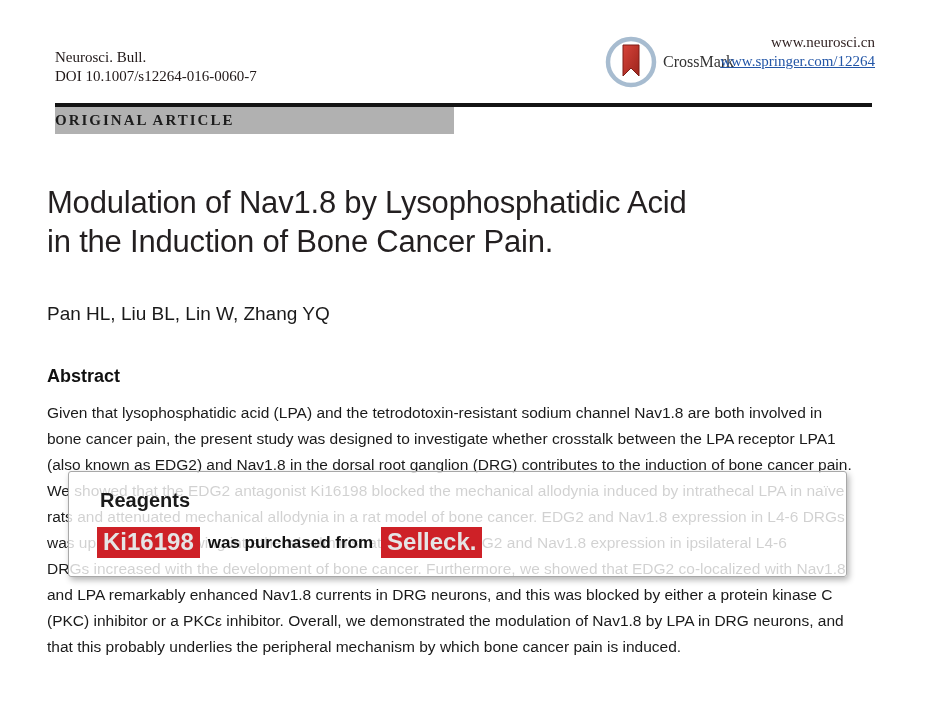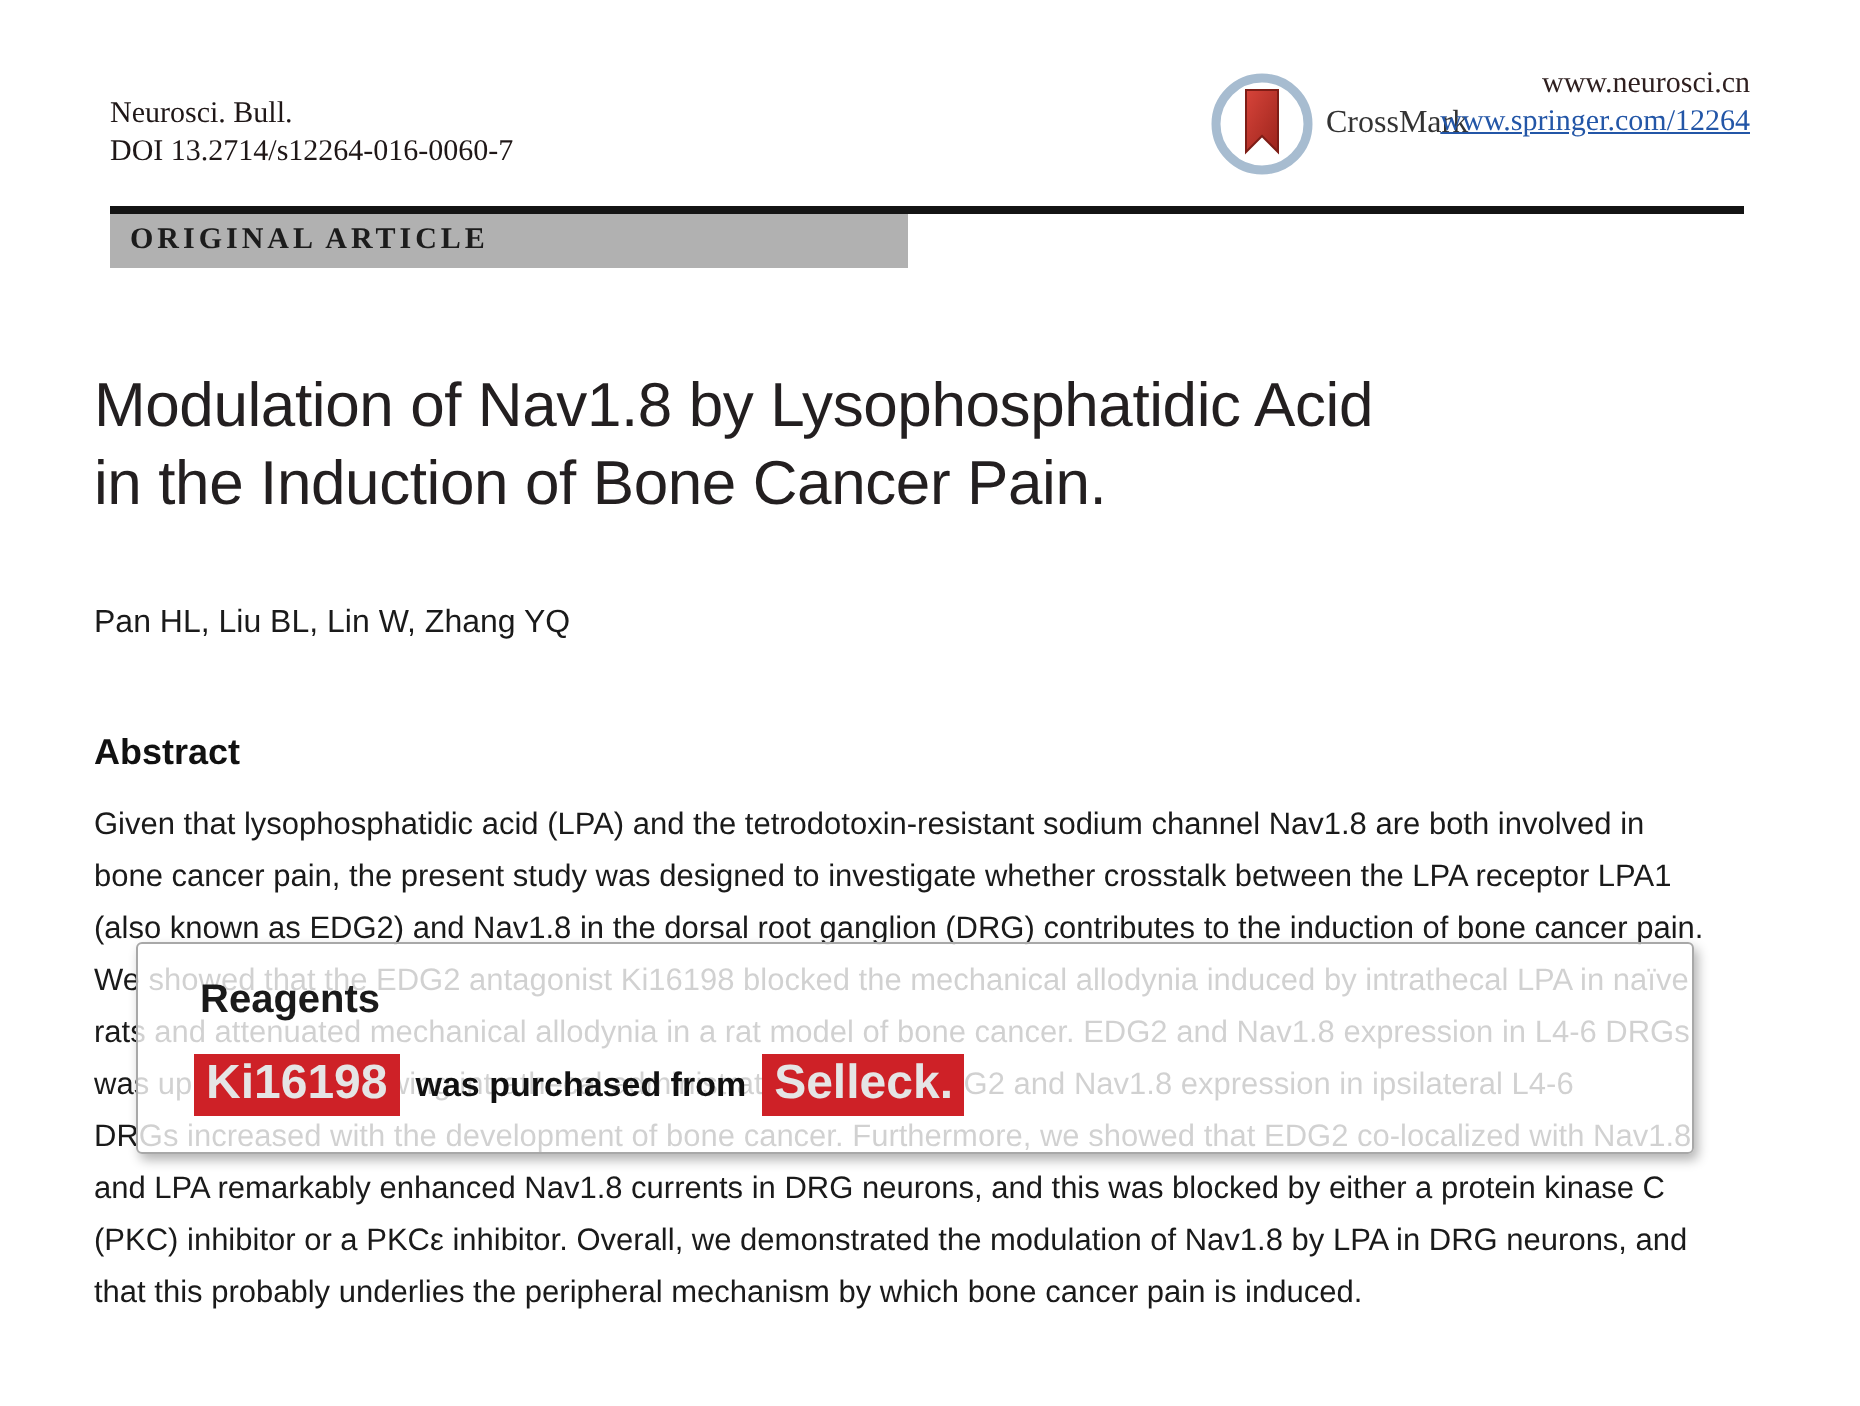--- a/index.html
+++ b/index.html
@@ -18,28 +18,28 @@
   .links {
     position:absolute; right:55px; top:33px; text-align:right;
     font-family:"Liberation Serif", serif; font-size:15px; line-height:19px;
   }
   .links .site { color:#2e1f1f; display:block; text-decoration:none; }
   .links .springer { color:#2356a7; display:block; text-decoration:underline; cursor:pointer; }
   .rule { position:absolute; left:55px; top:103px; width:817px; height:4px; background:#141414; }
   .banner {
     position:absolute; left:55px; top:107px; width:399px; height:27px; background:#b1b1b1;
     font-family:"Liberation Serif", serif; font-weight:bold; font-size:15px; letter-spacing:2px;
-    color:#1c1c1c; display:flex; align-items:center; padding-left:10px; box-sizing:border-box;
+    color:#1c1c1c; display:flex; align-items:center; box-sizing:border-box;
   }
   
   .title {
     position:absolute; left:47px; top:183px; margin:0;
     font-size:31px; font-weight:normal; line-height:39px; color:#231f20; letter-spacing:-0.2px;
   }
-  .authors { position:absolute; left:47px; top:303px; font-size:16px; color:#1a1a1a; }
+  .authors { position:absolute; left:47px; top:303px; font-size:19px; color:#1a1a1a; }
   .abs-heading { position:absolute; left:47px; top:366px; margin:0; font-size:18px; font-weight:bold; color:#111; }
   .abstract { position:absolute; left:47px; top:400px; z-index:1; }
   .abs-line { font-size:15.5px; line-height:26px; white-space:nowrap; color:#1a1a1a; }
   
   .popup {
     position:absolute; left:68px; top:471px; width:779px; height:106px; z-index:5;
     background:rgba(255,255,255,0.8); border:1px solid #a8a8a8; border-radius:3px;
     box-shadow:2px 3px 6px rgba(0,0,0,0.3); box-sizing:border-box;
   }
   .popup-heading { position:absolute; left:31px; top:17px; font-size:20px; font-weight:bold; color:#1a1a1a; }
@@ -50,21 +50,21 @@
   }
   .mid { font-weight:bold; font-size:17px; color:#111; margin:0 8px; }
 </style>
 </head>
 <body>
 
 <div class="page">
 
   <div class="journal-info">
     <div>Neurosci. Bull.</div>
-    <div>DOI 13.2714/s12264-016-0060-7</div>
+    <div>DOI 10.1007/s12264-016-0060-7</div>
   </div>
 
   <div class="crossmark">
     <span class="cm-icon">
       <svg viewBox="0 0 52 52" width="52" height="52">
         <defs>
           <linearGradient id="cmred" x1="0" y1="0" x2="1" y2="1">
             <stop offset="0" stop-color="#d7443a"></stop>
             <stop offset="1" stop-color="#9c241c"></stop>
           </linearGradient>

